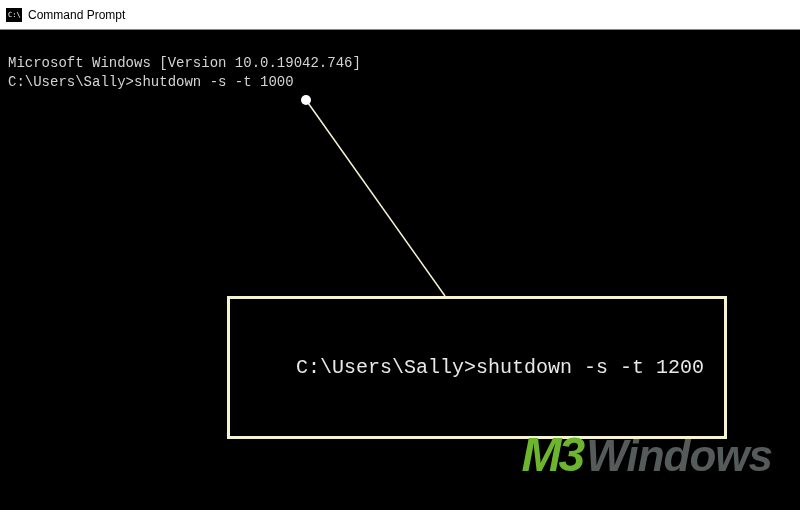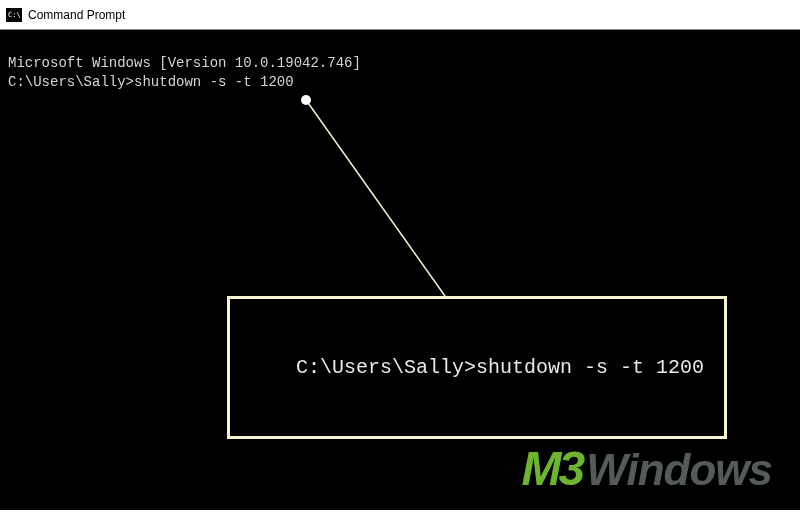--- a/index.html
+++ b/index.html
@@ -70,21 +70,21 @@
       background: rgba(0,0,0,0.0);
       padding: 28px 18px;
       font-family: Consolas, "Courier New", monospace;
       font-size: 20px;
       color: #e8e8e8;
       white-space: pre;
     }
     .watermark {
       position: absolute;
       right: 28px;
-      bottom: 8px;
+      bottom: 22px;
       display: flex;
       align-items: baseline;
       font-weight: 800;
       font-style: italic;
       letter-spacing: -1px;
     }
     .wm-m3 {
       font-size: 48px;
       color: #6eb52f;
       font-family: Arial, sans-serif;
@@ -112,21 +112,21 @@
 <body>
 
 <div class="titlebar">
   <div class="titlebar-icon">C:\.</div>
   <div class="titlebar-title">Command Prompt</div>
 </div>
 
 <div class="terminal">
   <div class="term-line">Microsoft Windows [Version 10.0.19042.746]</div>
   <div class="term-line"></div>
-  <div class="term-line"><span>C:\Users\Sally&gt;</span><span>shutdown -s -t 1200</span></div>
+  <div class="term-line"><span>C:\Users\Sally&gt;</span><span>shutdown -s -t 1000</span></div>
 
   <svg class="leader">
     <line x1="306" y1="70" x2="445" y2="266" stroke="#f5f3d0" stroke-width="1.5"></line>
   </svg>
   <div class="annotation-dot" style="left:301px; top:65px;"></div>
 
   <div class="callout-box" style="left:227px; top:266px; width:500px;">
     <span>C:\Users\Sally&gt;shutdown -s -t 1200</span>
   </div>
 

